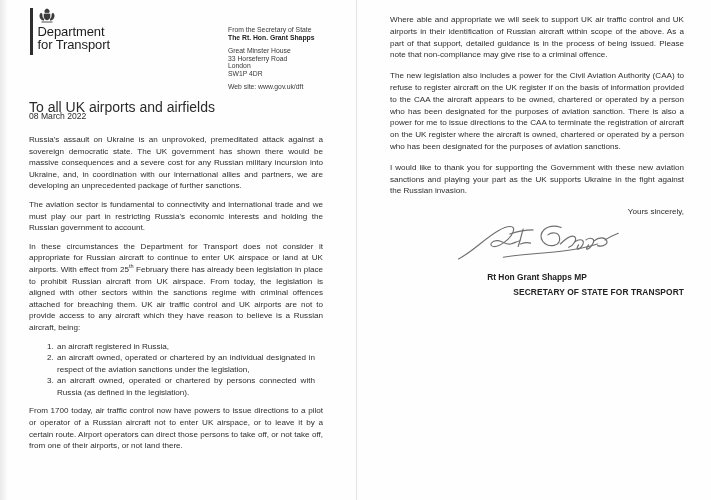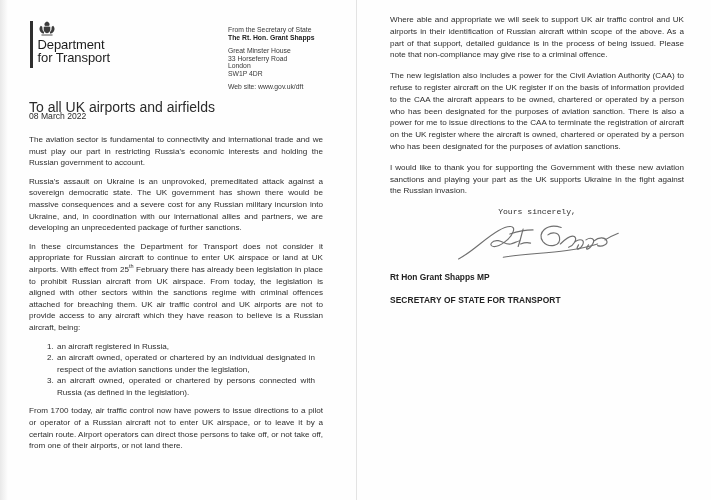--- a/index.html
+++ b/index.html
@@ -12,21 +12,21 @@
     overflow:hidden;
   }
   .scan{position:absolute;inset:0;background:#fefefe;}
   .edge-left{position:absolute;left:0;top:0;width:8px;height:100%;
     background:linear-gradient(to right,#e9e9e9,#fefefe);}
   .page{position:absolute;top:0;height:500px;}
   .page-left{left:0;width:356px;}
   .page-right{left:356px;width:355px;border-left:1px solid #e3e3e3;background:#fefefe;}
 
   
-  .logo{position:absolute;left:30px;top:21px;display:flex;}
+  .logo{position:absolute;left:30px;top:8px;display:flex;}
   .logo-bar{width:2.5px;height:47px;background:#2e2e2e;margin-right:5px;flex:none;}
   .crest{display:block;width:18px;height:15px;margin:0 0 2px 0;}
   .logo-text{font-size:13px;line-height:13.4px;color:#1d1d1d;letter-spacing:-0.1px;white-space:nowrap;}
 
   .sender{position:absolute;left:228px;top:26px;font-size:6.8px;line-height:7.5px;color:#383838;}
   .sender .bold{font-weight:bold;color:#222;}
   .sender .group{margin-top:6px;}
 
   .recipient{position:absolute;left:29px;top:99px;font-size:14px;color:#2b2b2b;}
   .dateline{position:absolute;left:29px;top:111px;width:303px;text-align:left;font-size:8.6px;color:#2b2b2b;}
@@ -34,25 +34,25 @@
   
   .body-text{position:absolute;font-size:8.1px;line-height:11.6px;text-align:justify;color:#2d2d2d;}
   .body-left{left:29px;top:134px;width:294px;}
   .body-right{left:33px;top:14px;width:294px;line-height:11.8px;}
   .body-text p{margin:0 0 7px 0;}
   .body-right p{margin:0 0 9px 0;}
   ol.criteria{margin:0 8px 7px 0;padding:0 0 0 27px;}
   ol.criteria li{text-align:justify;margin:0;padding:0 0 0 1px;}
   sup{font-size:5.5px;line-height:0;}
 
-  .closing{margin:0 0 2px 0 !important;text-align:center;font-family:Liberation Mono, monospace;}
+  .closing{margin:0 0 2px 0 !important;text-align:right;}
   .signature-wrap{margin:2px 0 0 52px;width:192px;height:48px;}
   .signature-wrap svg{width:192px;height:48px;display:block;}
-  .signatory-name{font-weight:bold;font-size:8.4px;margin:4px 0 0 0;color:#222;}
-  .signatory-title{font-weight:bold;font-size:8.4px;text-align:left;margin:11px 0 0 0;color:#222;letter-spacing:0.1px;}
+  .signatory-name{font-weight:bold;font-size:8.4px;text-align:center;margin:4px 0 0 0;color:#222;}
+  .signatory-title{font-weight:bold;font-size:8.4px;text-align:right;margin:3px 0 0 0;color:#222;letter-spacing:0.1px;}
 </style>
 </head>
 <body>
 
 <div class="scan">
   <div class="edge-left"></div>
 
   <div class="page page-left">
 
     <div class="logo">
@@ -85,22 +85,22 @@
         <div>London</div>
         <div>SW1P 4DR</div>
       </div>
       <div class="group">Web site: www.gov.uk/dft</div>
     </div>
 
     <div class="recipient">To all UK airports and airfields</div>
     <div class="dateline">08 March 2022</div>
 
     <div class="body-text body-left">
+      <p>Russia's assault on Ukraine is an unprovoked, premeditated attack against a sovereign democratic state. The UK government has shown there would be massive consequences and a severe cost for any Russian military incursion into Ukraine, and, in coordination with our international allies and partners, we are developing an unprecedented package of further sanctions.</p>
       <p>The aviation sector is fundamental to connectivity and international trade and we must play our part in restricting Russia's economic interests and holding the Russian government to account.</p>
-      <p>Russia's assault on Ukraine is an unprovoked, premeditated attack against a sovereign democratic state. The UK government has shown there would be massive consequences and a severe cost for any Russian military incursion into Ukraine, and, in coordination with our international allies and partners, we are developing an unprecedented package of further sanctions.</p>
       <p><span>In these circumstances the Department for Transport does not consider it appropriate for Russian aircraft to continue to enter UK airspace or land at UK airports. With effect from 25</span><sup>th</sup><span> February there has already been legislation in place to prohibit Russian aircraft from UK airspace. From today, the legislation is aligned with other sectors within the sanctions regime with criminal offences attached for breaching them. UK air traffic control and UK airports are not to provide access to any aircraft which they have reason to believe is a Russian aircraft, being:</span></p>
       <ol class="criteria">
         <li>an aircraft registered in Russia,</li>
         <li>an aircraft owned, operated or chartered by an individual designated in respect of the aviation sanctions under the legislation,</li>
         <li>an aircraft owned, operated or chartered by persons connected with Russia (as defined in the legislation).</li>
       </ol>
       <p>From 1700 today, air traffic control now have powers to issue directions to a pilot or operator of a Russian aircraft not to enter UK airspace, or to leave it by a certain route. Airport operators can direct those persons to take off, or not take off, from one of their airports, or not land there.</p>
     </div>
   </div>
 

